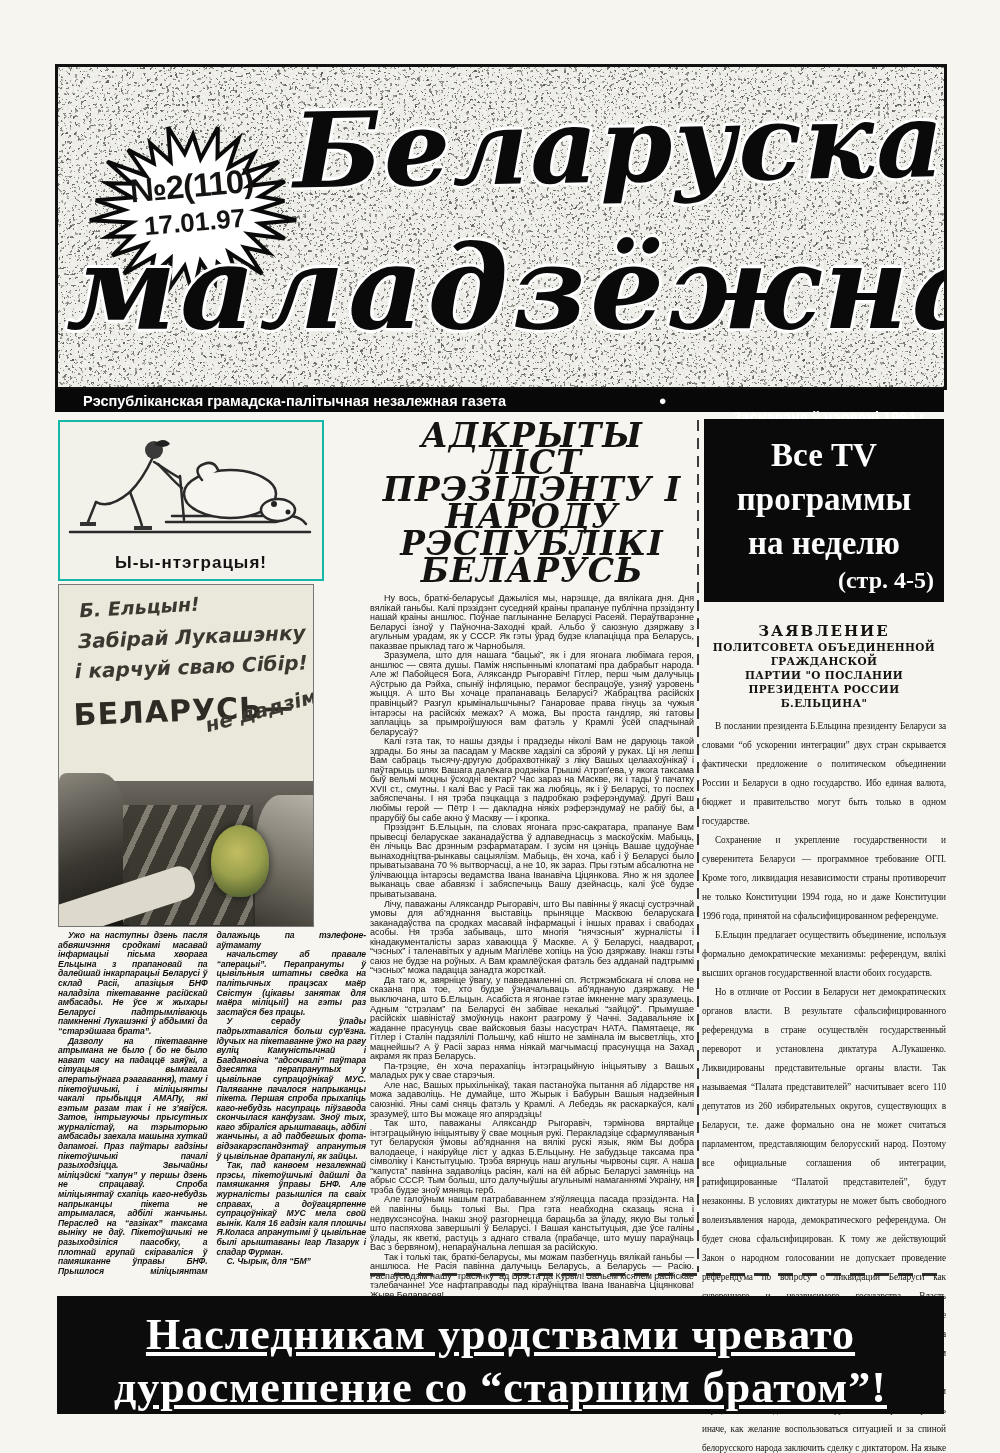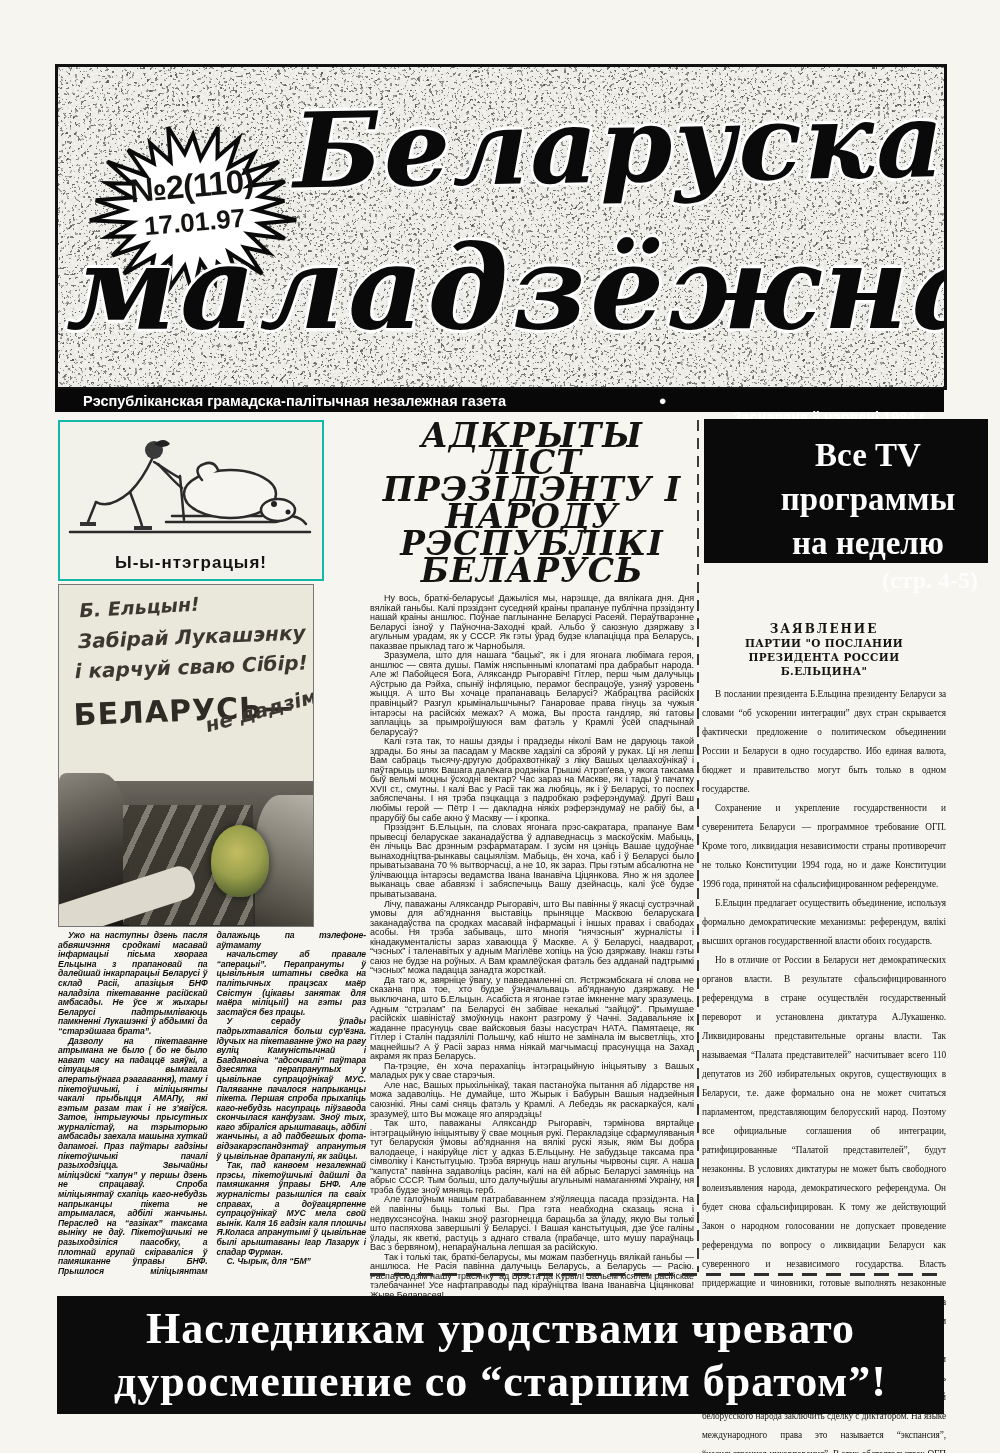--- a/index.html
+++ b/index.html
@@ -69,37 +69,37 @@
   #mid-rule{left:697px;top:420px;width:2px;height:852px;
      background:repeating-linear-gradient(180deg,#3c3c3c 0 11px,transparent 11px 18px);}
   #letter-head{text-align:center;font-family:"DejaVu Serif",serif;font-style:italic;font-weight:bold;
      font-size:33px;line-height:27px;letter-spacing:1px;margin:2px 0 10px 0;}
   #letter-body p{margin:0;text-indent:14px;font-size:9px;line-height:9.55px;text-align:justify;letter-spacing:-0.05px;}
   #letter-sig{margin-top:7px;text-align:right;font-weight:bold;font-size:11px;letter-spacing:1px;padding-right:4px;}
   #hdash{left:370px;top:1273px;width:574px;height:3px;
      background:repeating-linear-gradient(90deg,#2f2f2f 0 15px,transparent 15px 24px);}
 
   
-  #tvbox{left:704px;top:419px;width:240px;height:144px;background:#0a0a0a;color:#fdfdfd;
-     font-family:"Liberation Serif",serif;font-weight:bold;padding-left:44px;}
+  #tvbox{left:704px;top:419px;width:240px;height:183px;background:#0a0a0a;color:#fdfdfd;
+     font-family:"Liberation Serif",serif;font-weight:bold;}
   #tvbox .tv-line{text-align:center;font-size:33px;line-height:44px;}
   #tvbox .tv-line:first-child{margin-top:14px;}
   #tvbox .tv-pages{text-align:right;font-size:24px;margin-top:2px;padding-right:10px;}
   #statement{left:702px;top:622px;width:244px;height:650px;}
   #st-head{text-align:center;font-family:"DejaVu Serif",serif;font-weight:bold;margin-bottom:7px;}
-  #st-head .sh1{font-size:12px;letter-spacing:2px;}
+  #st-head .sh1{font-size:15px;letter-spacing:2px;}
   #st-head .sh{font-size:10.5px;letter-spacing:0.4px;line-height:14px;}
   #st-body p{margin:0;text-indent:13px;font-size:9.3px;line-height:19px;text-align:justify;
      font-family:"Liberation Serif",serif;letter-spacing:-0.1px;}
   #st-date{text-align:left;font-style:italic;font-weight:bold;font-size:11px;margin-top:20px;
      font-family:"Liberation Serif",serif;}
 
   
   #banner{left:57px;top:1296px;width:887px;height:118px;background:#0c0c0c;color:#fff;
-     display:flex;flex-direction:column;justify-content:center;}
+     display:flex;flex-direction:column;justify-content:flex-end;text-decoration:underline;}
   #banner div{text-align:center;font-family:"Liberation Serif",serif;font-weight:bold;
      font-size:44px;line-height:53px;letter-spacing:1px;}
 </style>
 </head>
 <body>
 
 <div id="canvas">
 
   <div class="abs" id="masthead">
     <svg class="noise" preserveAspectRatio="none">
@@ -212,20 +212,21 @@
   <div class="abs" id="tvbox">
     <div class="tv-line">Все TV</div>
     <div class="tv-line">программы</div>
     <div class="tv-line">на неделю</div>
     <div class="tv-pages">(стр. 4-5)</div>
   </div>
 
   <div class="abs" id="statement">
     <div id="st-head">
       <div class="sh1">ЗАЯВЛЕНИЕ</div>
+      <div class="sh">ПОЛИТСОВЕТА ОБЪЕДИНЕННОЙ ГРАЖДАНСКОЙ</div>
       <div class="sh">ПАРТИИ "О ПОСЛАНИИ ПРЕЗИДЕНТА РОССИИ</div>
       <div class="sh">Б.ЕЛЬЦИНА"</div>
     </div>
     <div id="st-body">
         <p>В послании президента Б.Ельцина президенту Беларуси за словами “об ускорении интеграции” двух стран скрывается фактически предложение о политическом объединении России и Беларуси в одно государство. Ибо единая валюта, бюджет и правительство могут быть только в одном государстве.</p>
         <p>Сохранение и укрепление государственности и суверенитета Беларуси — программное требование ОГП. Кроме того, ликвидация независимости страны противоречит не только Конституции 1994 года, но и даже Конституции 1996 года, принятой на сфальсифицированном референдуме.</p>
         <p>Б.Ельцин предлагает осуществить объединение, используя формально демократические механизмы: референдум, вялікі высших органов государственной власти обоих государств.</p>
         <p>Но в отличие от России в Беларуси нет демократических органов власти. В результате сфальсифицированного референдума в стране осуществлён государственный переворот и установлена диктатура А.Лукашенко. Ликвидированы представительные органы власти. Так называемая “Палата представителей” насчитывает всего 110 депутатов из 260 избирательных округов, существующих в Беларуси, т.е. даже формально она не может считаться парламентом, представляющим белорусский народ. Поэтому все официальные соглашения об интеграции, ратифицированные “Палатой представителей”, будут незаконны. В условиях диктатуры не может быть свободного волеизъявления народа, демократического референдума. Он будет снова сфальсифицирован. К тому же действующий Закон о народном голосовании не допускает проведение референдума по вопросу о ликвидации Беларуси как суверенного и независимого государства. Власть придержащие и чиновники, готовые выполнять незаконные решения нынешнего режима, должны помнить, что за политику, противоречащую национальным и государственным интересам, рано или поздно придется нести ответственность.</p>
         <p>В такой ситуации стремление руководства России осуществить объединение с Беларусью нельзя рассматривать иначе, как желание воспользоваться ситуацией и за спиной белорусского народа заключить сделку с диктатором. На языке международного права это называется “экспансия”, “насильственная инкорпорация”. В этих обстоятельствах ОГП и демократические силы Беларуси вынуждены обратиться к мировому сообществу, международным организациям (ООН,ОБСЕ) с просьбой защитить независимость Беларуси от внешних посягательств.</p>
       </div>

